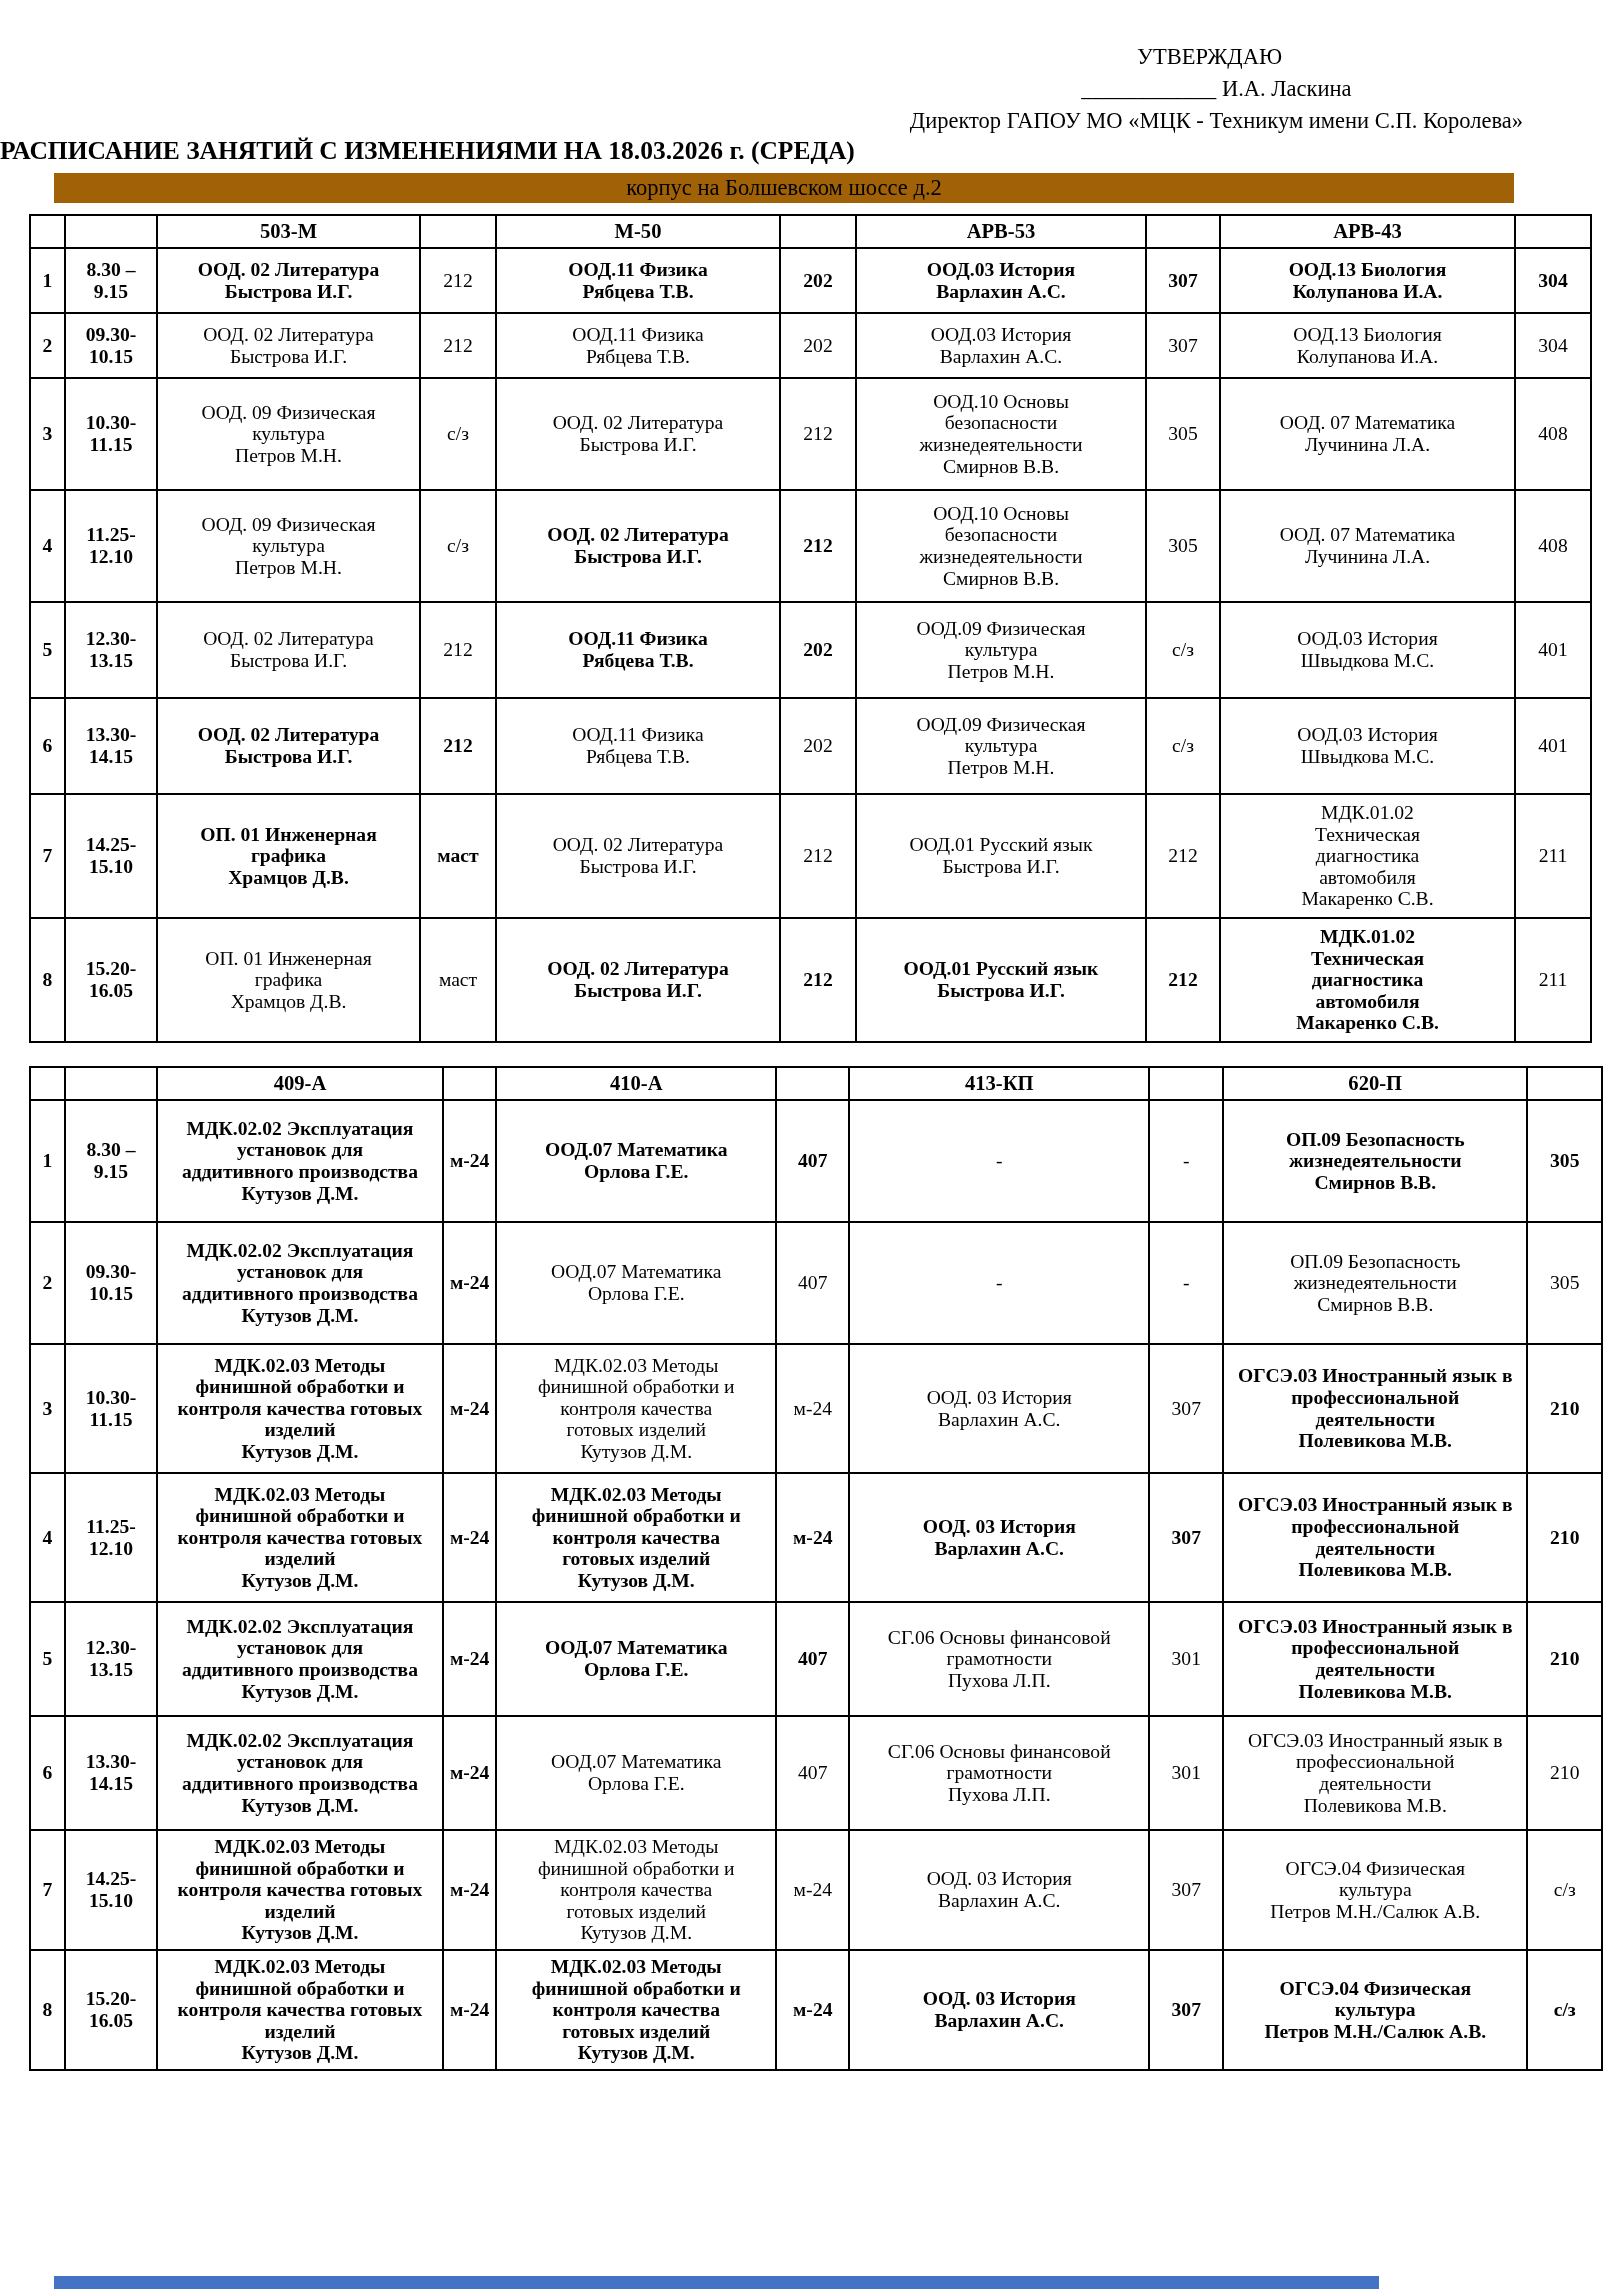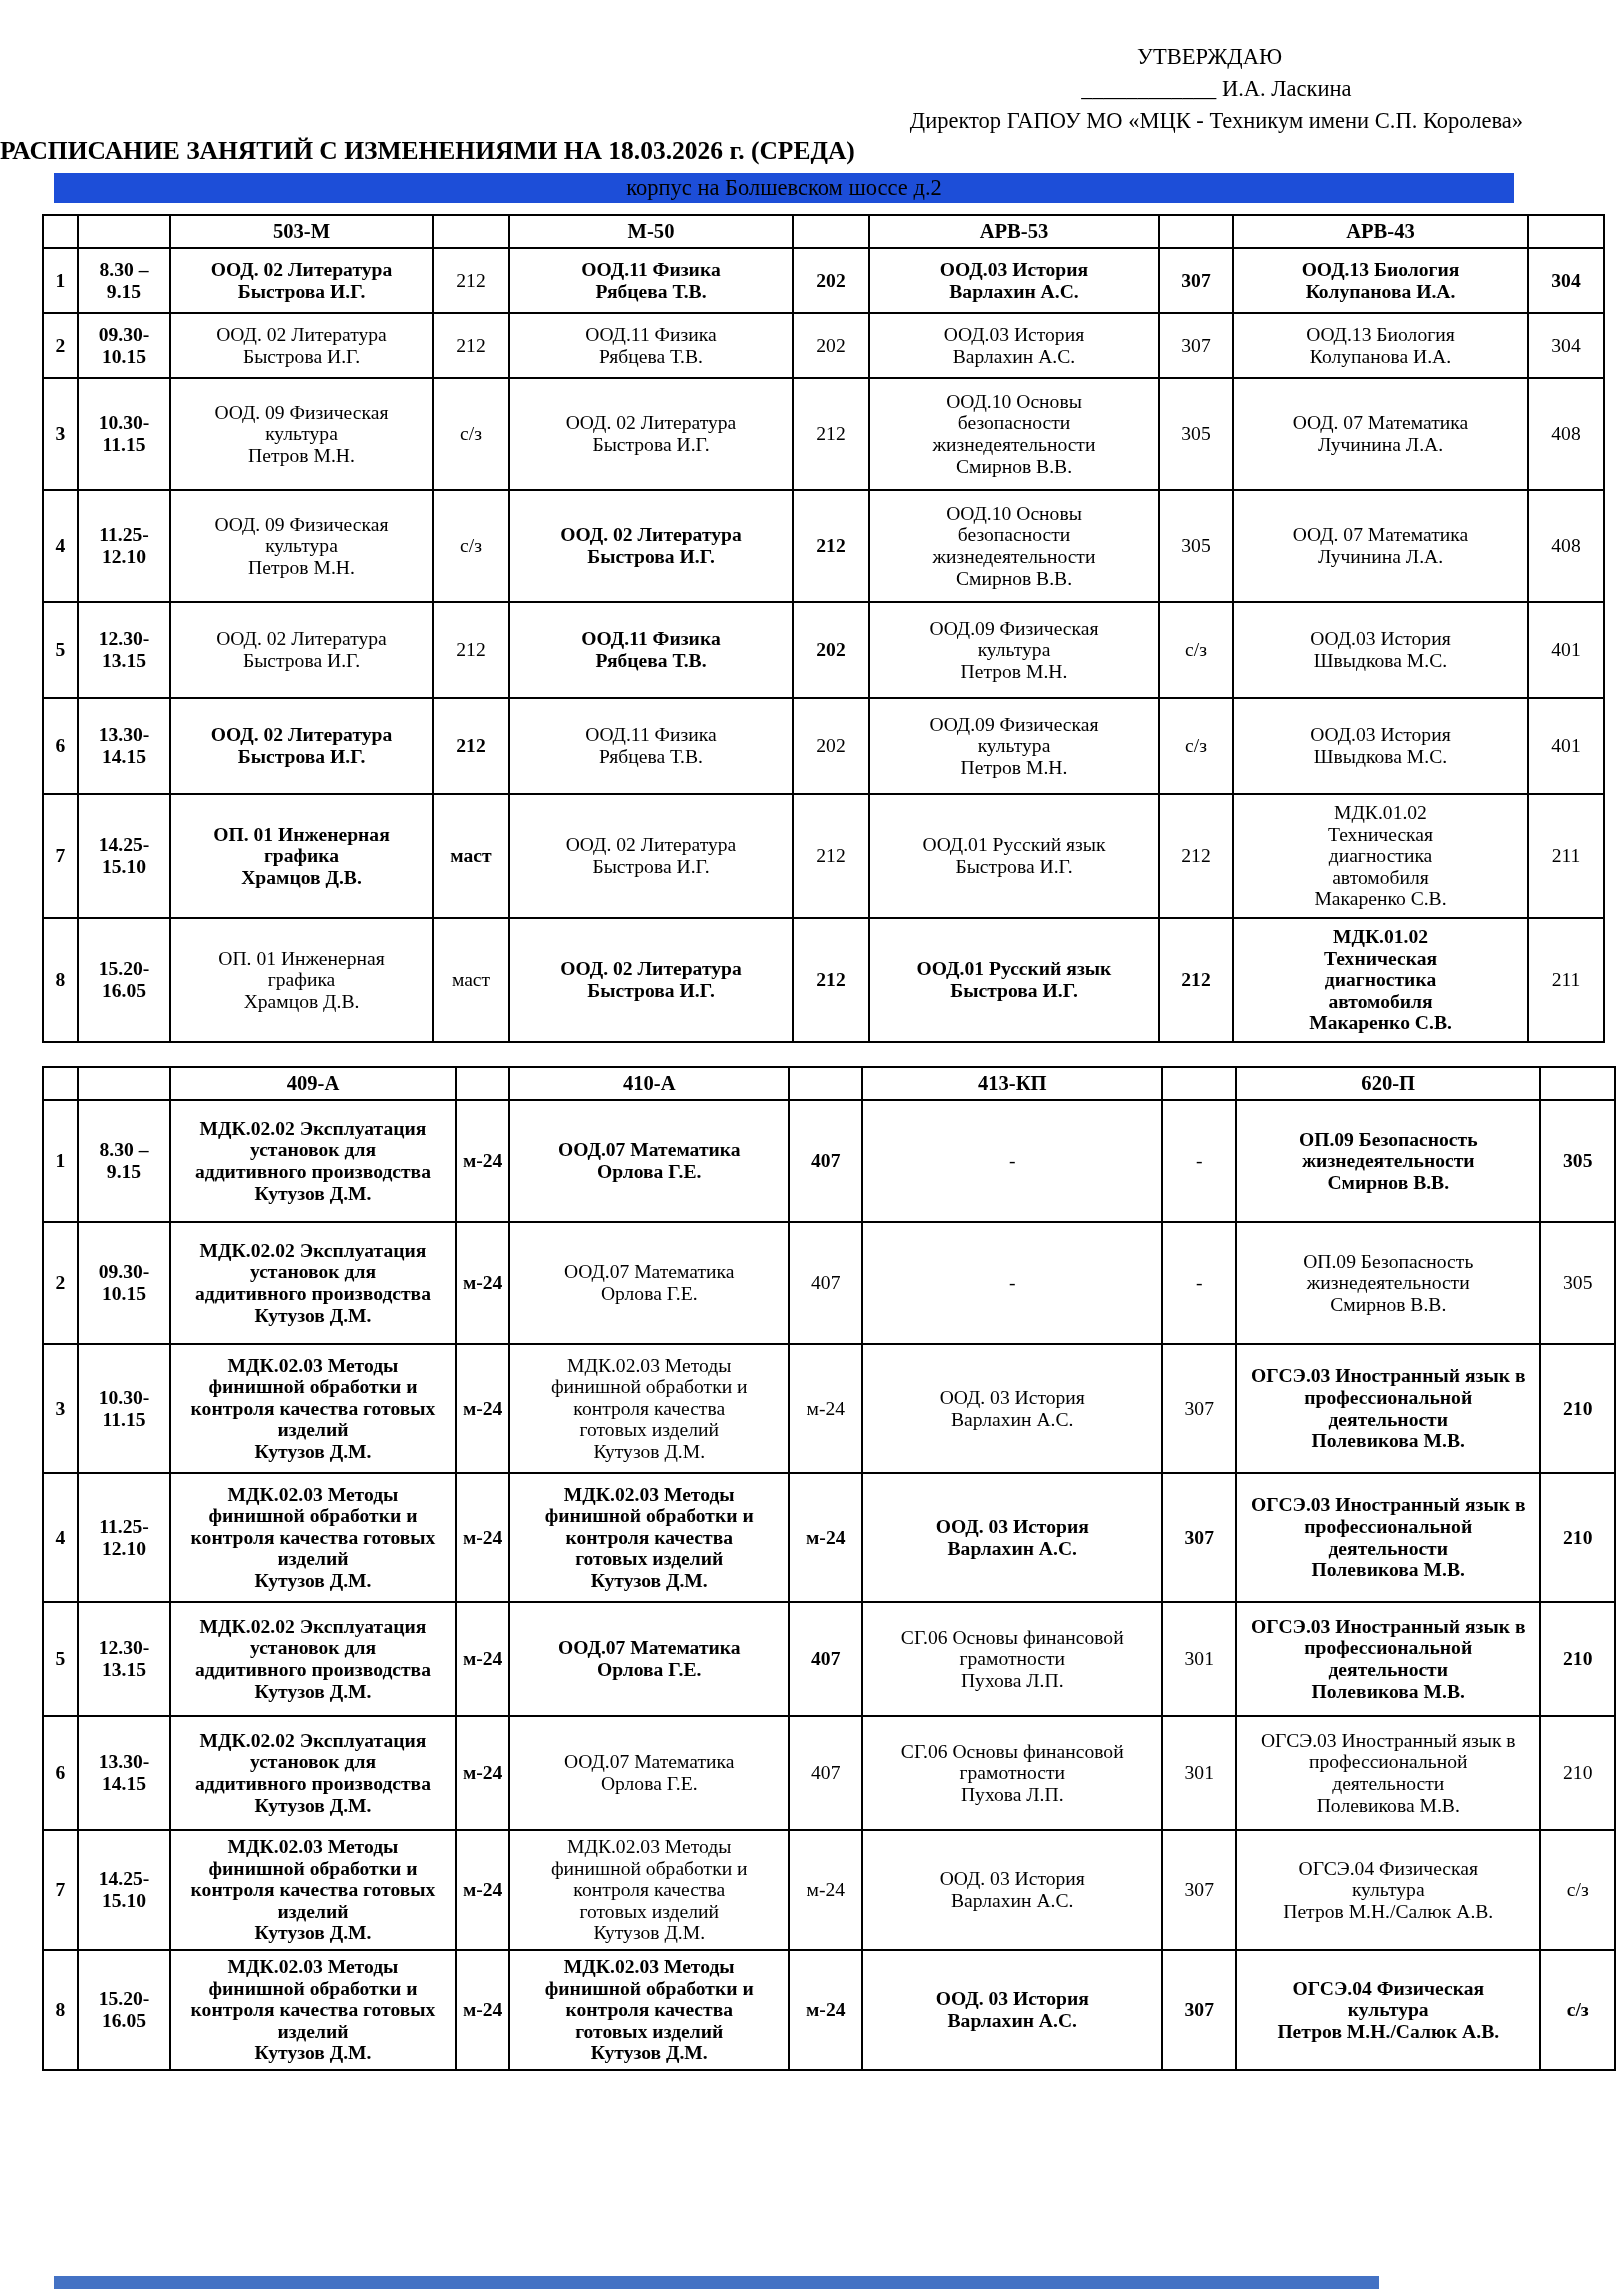--- a/index.html
+++ b/index.html
@@ -5,21 +5,21 @@
   html,body{margin:0;padding:0;}
   body{
     width:1621px;height:2293px;position:relative;background:#ffffff;
     font-family:"Liberation Serif", serif;color:#000;overflow:hidden;
   }
   .approve{position:absolute;top:41px;right:98px;text-align:center;font-size:22.5px;line-height:32px;}
   .approve-word{padding-right:13.7px;}
   .title{position:absolute;top:136px;left:0;width:100%;text-align:left;font-weight:bold;font-size:25.5px;}
   .banner{position:absolute;top:173px;left:54px;width:1460px;height:30px;line-height:30px;
           text-align:center;font-size:22.5px;}
-  .tbl-mount{position:absolute;left:42px;}
+  .tbl-mount{position:absolute;left:29px;}
   table.sched{border-collapse:collapse;table-layout:fixed;}
   .sched th,.sched td{
     border:2px solid #000;text-align:center;vertical-align:middle;
     padding:2px 5.9px;font-size:19.6px;line-height:21.6px;overflow:hidden;
   }
   .sched th{font-weight:bold;font-size:20.6px;padding:1px 3.9px;}
   .sched td.num,.sched td.time{font-weight:bold;}
   .sched td.time,.sched .subject{white-space:pre-line;}
   .sched .b{font-weight:bold;}
   .bottom-bar{position:absolute;top:2276px;left:54px;width:1325px;height:12.7px;}
@@ -28,21 +28,21 @@
 <body style="color: rgb(0, 0, 0);">
 
 <div class="approve">
   <div class="approve-word">УТВЕРЖДАЮ</div>
   <div><span>____________</span><span> И.А. Ласкина</span></div>
   <div>Директор ГАПОУ МО «МЦК - Техникум имени С.П. Королева»</div>
 </div>
 
 <div class="title">РАСПИСАНИЕ ЗАНЯТИЙ С ИЗМЕНЕНИЯМИ НА 18.03.2026 г. (СРЕДА)</div>
 
-<div class="banner" style="background: #1d4ed8;">корпус на Болшевском шоссе д.2</div>
+<div class="banner" style="background: #a16207;">корпус на Болшевском шоссе д.2</div>
 
 <div class="tbl-mount" style="top:214px">
     <table class="sched">
       <colgroup>
         <col style="width: 35px;">
         <col style="width: 92px;">
         <col style="width: 263px;">
         <col style="width: 76px;">
         <col style="width: 284px;">
         <col style="width: 76px;">

